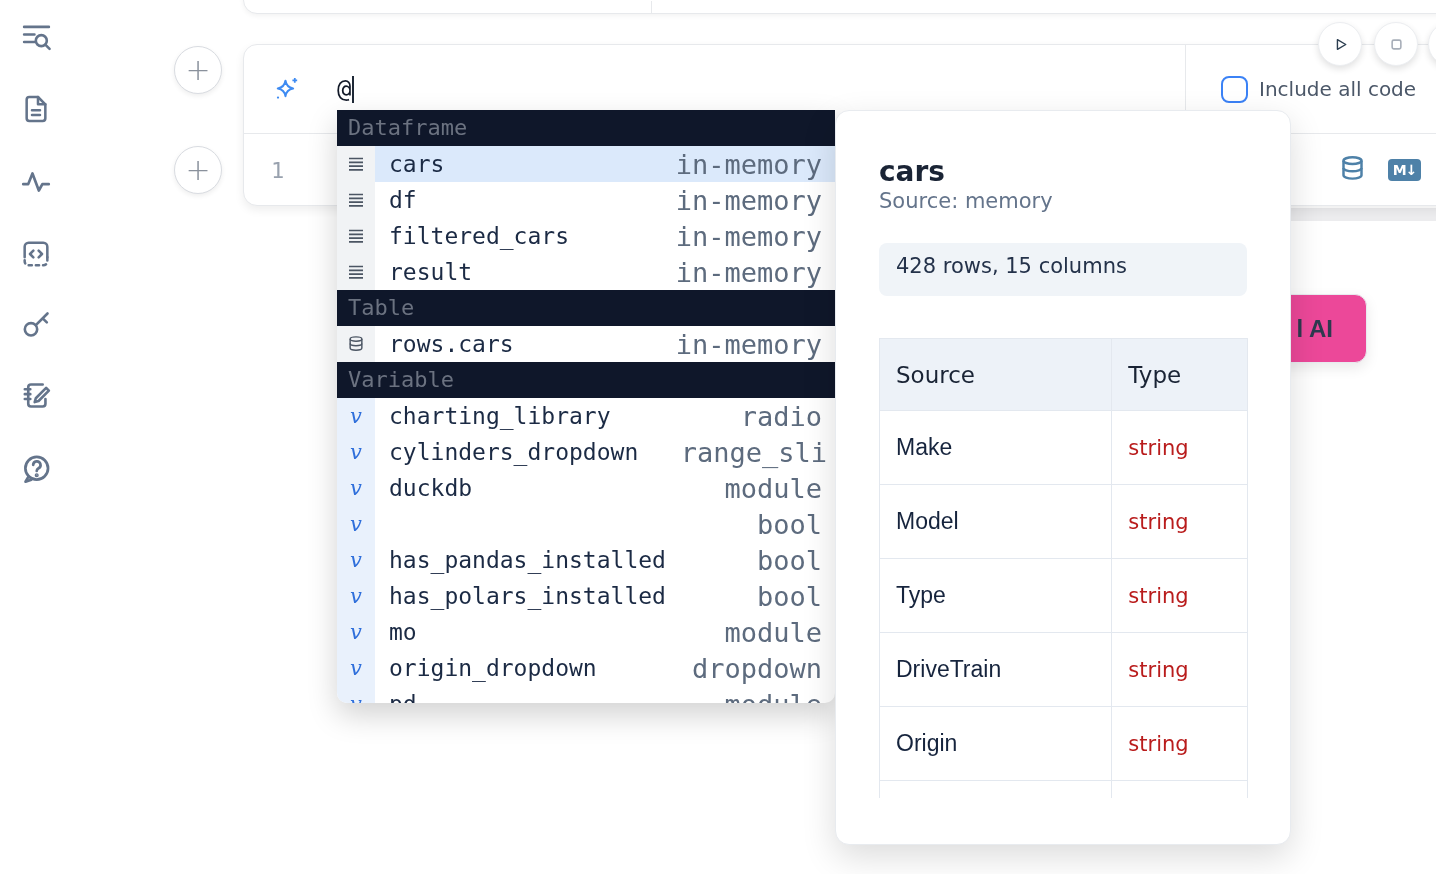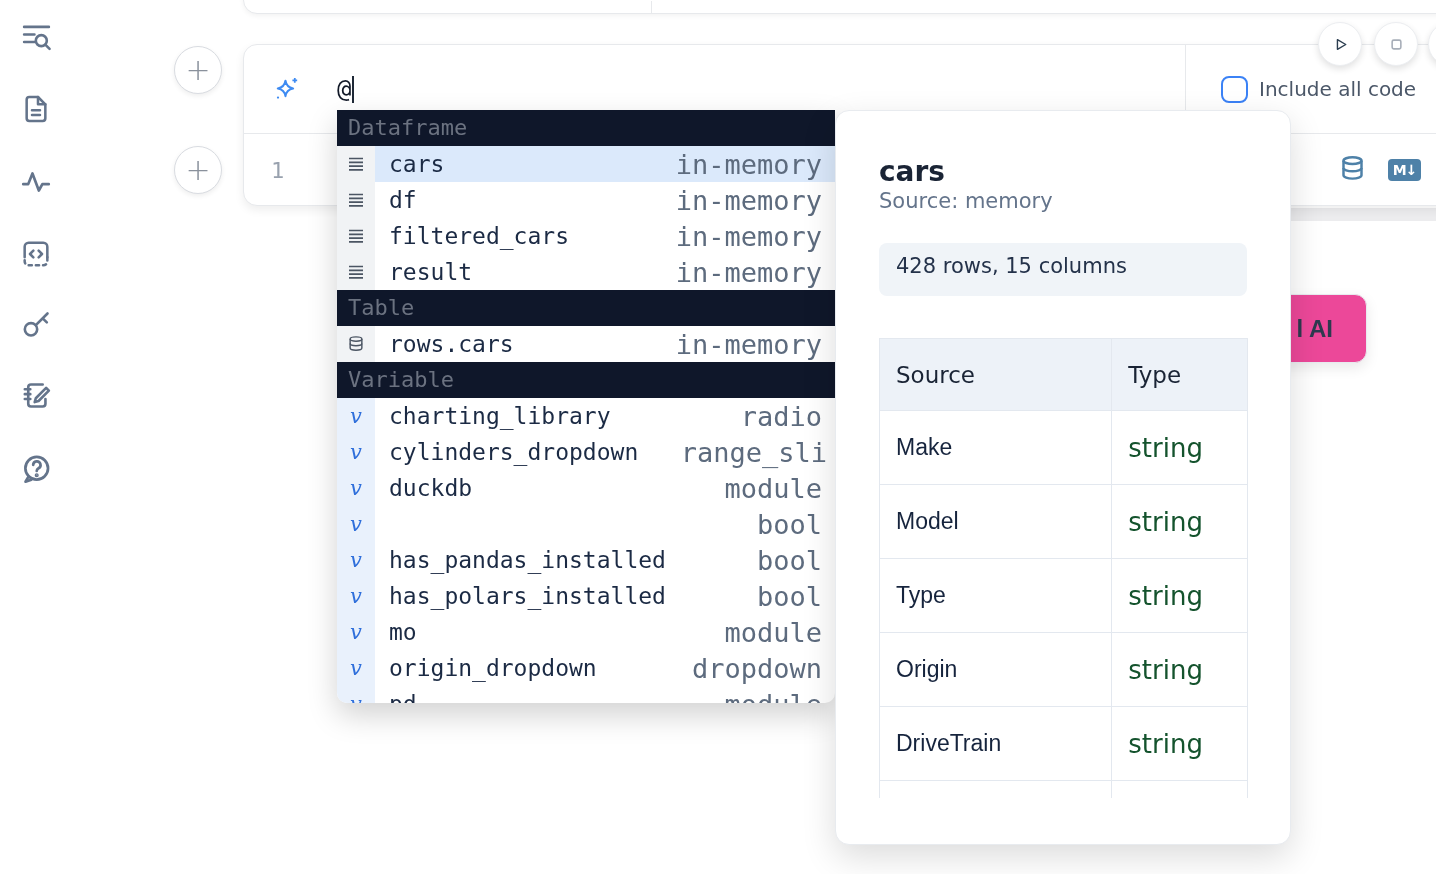--- a/index.html
+++ b/index.html
@@ -65,21 +65,21 @@
   .panel-source{margin-top:1px;font-size:21px;color:#64748b}
   .panel-badge{margin-top:30px;width:368px;height:53px;background:#f0f4f8;border-radius:8px;font-size:21px;color:#24324a;
     line-height:47px;padding-left:17px;box-sizing:border-box}
   .panel-table-wrap{margin-top:42px;width:369px;height:460px;overflow:hidden}
   .panel-table{border-collapse:collapse}
   .panel-table th,.panel-table td{border:1px solid #e3e8ef;text-align:left;padding:0 0 0 16px;box-sizing:border-box}
   .panel-table th{width:233px;height:72px;background:#edf2f8;font-size:23px;color:#1a2435;font-weight:normal}
   .panel-table th.type-col{width:136px}
   .panel-table td{height:74px}
   .panel-table td.col-name{font-family:Liberation Sans, sans-serif;font-size:23px;color:#16243d}
-  .panel-table td.col-type{font-size:26px;color:#14532d}
+  .panel-table td.col-type{font-size:21px;color:#b91c1c}
   
   .ai-card{position:absolute;left:1245px;top:294px;width:122px;height:69px;background:#ec4899;border:1px solid #e8ebef;
     border-radius:12px;box-shadow:0 5px 14px rgba(0,0,0,.09);z-index:5;display:flex;align-items:center;justify-content:flex-end;
     padding-right:33px;box-sizing:border-box;font-weight:bold;font-size:24px;color:#2e3a4f;cursor:pointer}
 </style>
 </head>
 <body>
 
 <nav class="sidebar" id="sidebar">
     <button class="side-btn" style="top: 16px;">
@@ -352,25 +352,25 @@
           </tr>
           <tr>
             <td class="col-name">Model</td>
             <td class="col-type">string</td>
           </tr>
           <tr>
             <td class="col-name">Type</td>
             <td class="col-type">string</td>
           </tr>
           <tr>
+            <td class="col-name">DriveTrain</td>
+            <td class="col-type">string</td>
+          </tr>
+          <tr>
             <td class="col-name">Origin</td>
-            <td class="col-type">string</td>
-          </tr>
-          <tr>
-            <td class="col-name">DriveTrain</td>
             <td class="col-type">string</td>
           </tr>
           <tr>
             <td class="col-name"></td>
             <td class="col-type"></td>
           </tr>
         </tbody>
     </table>
   </div>
 </aside>

